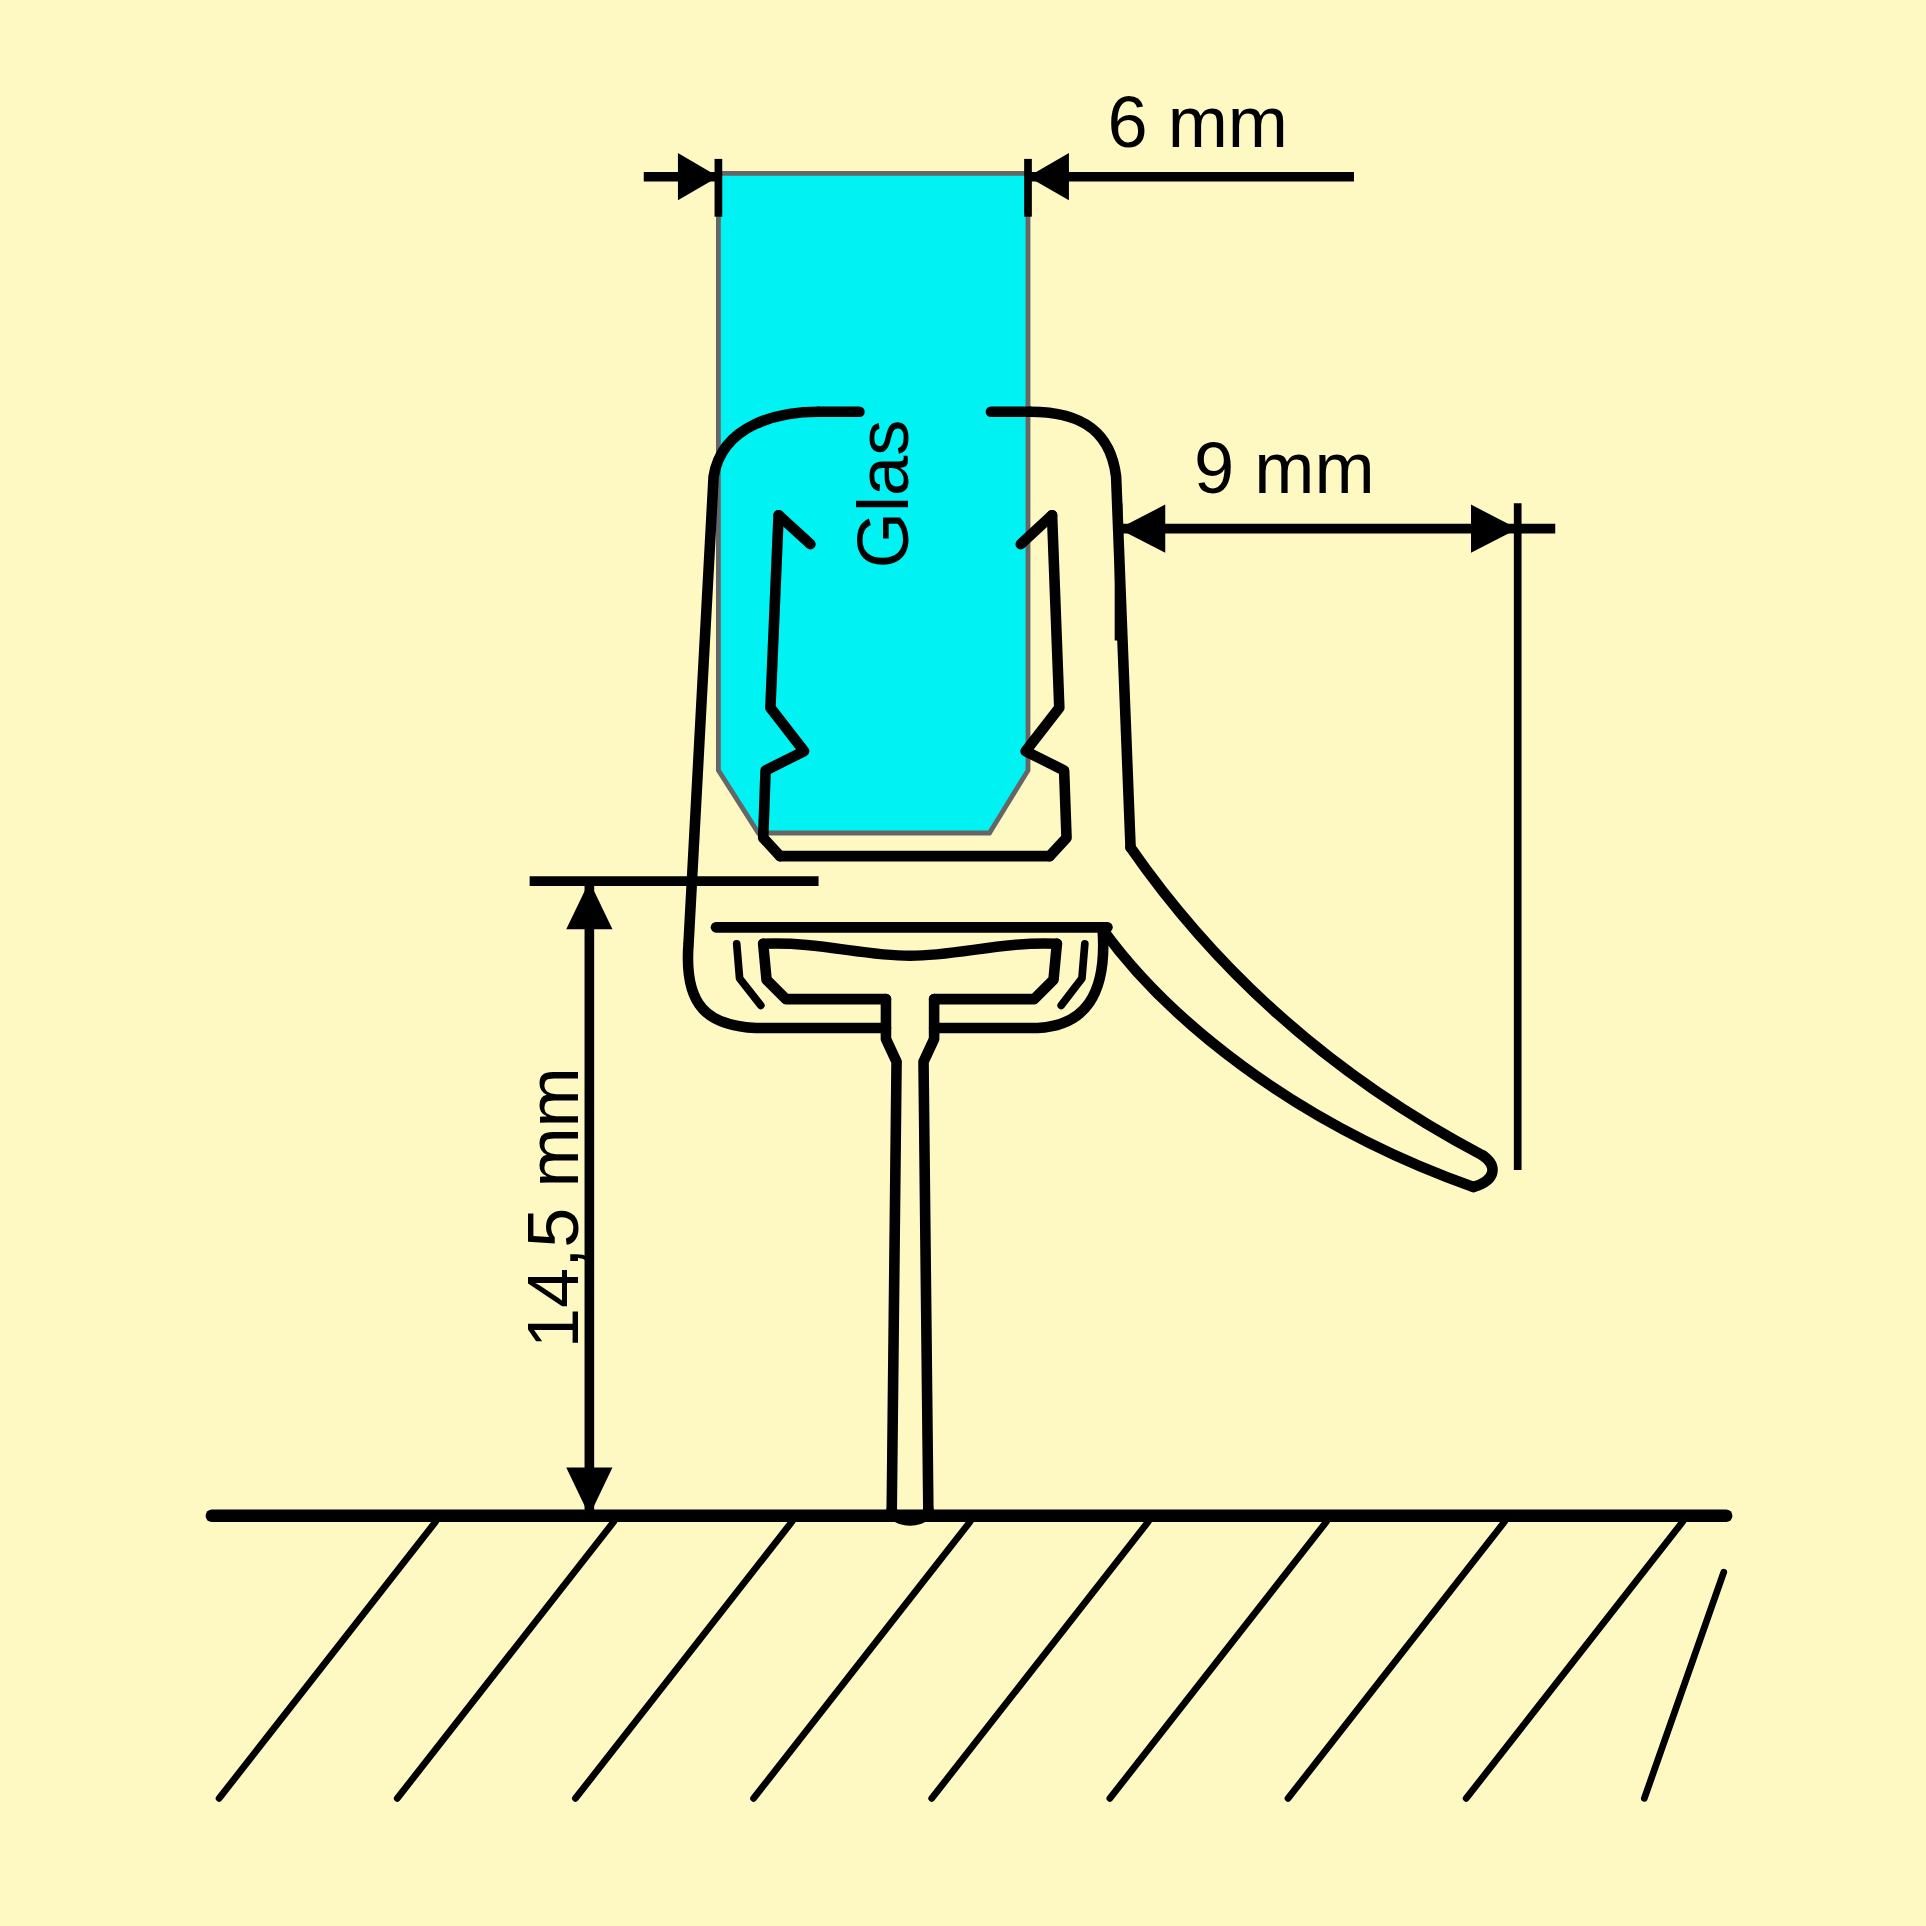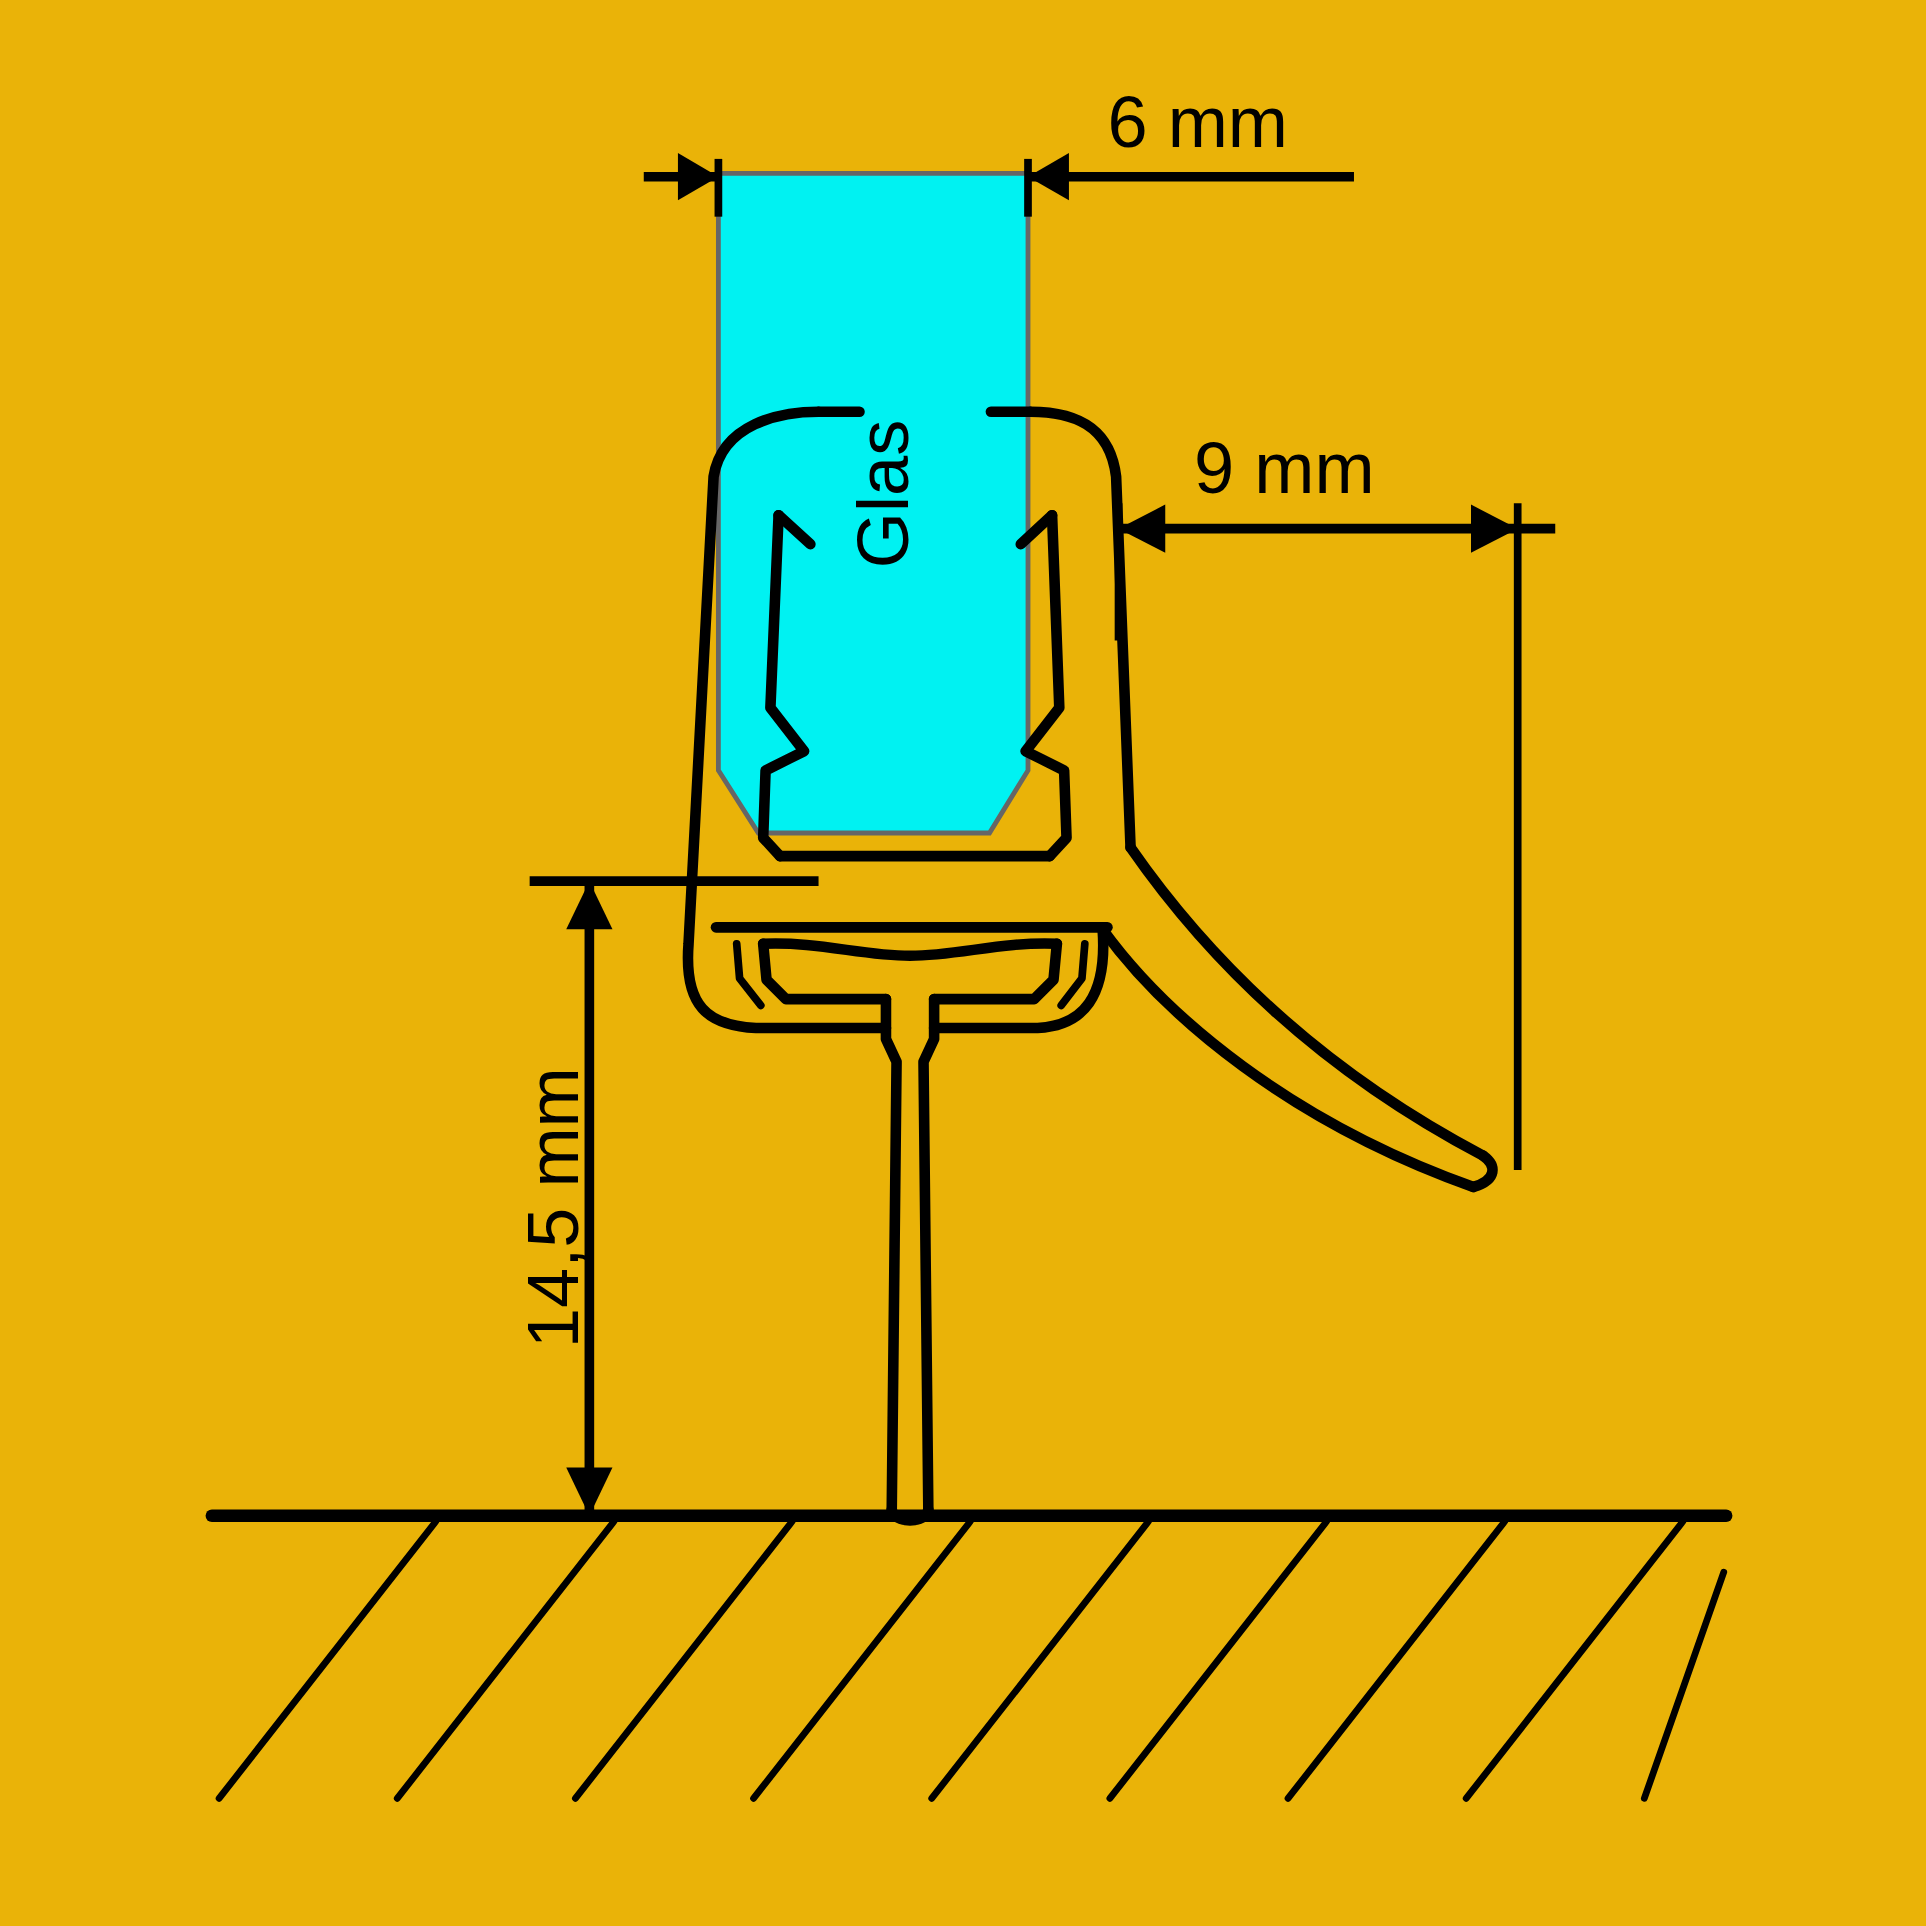--- a/index.html
+++ b/index.html
@@ -5,21 +5,21 @@
 <style>
   html, body {
     margin: 0;
     padding: 0;
     background: #ffffff;
   }
   #stage {
     position: relative;
     width: 1926px;
     height: 1926px;
-    background: #eab308;
+    background: #fef9c3;
     overflow: hidden;
     font-family: "Liberation Sans", sans-serif;
   }
   svg.drawing {
     position: absolute;
     left: 0;
     top: 0;
     width: 1926px;
     height: 1926px;
     display: block;

